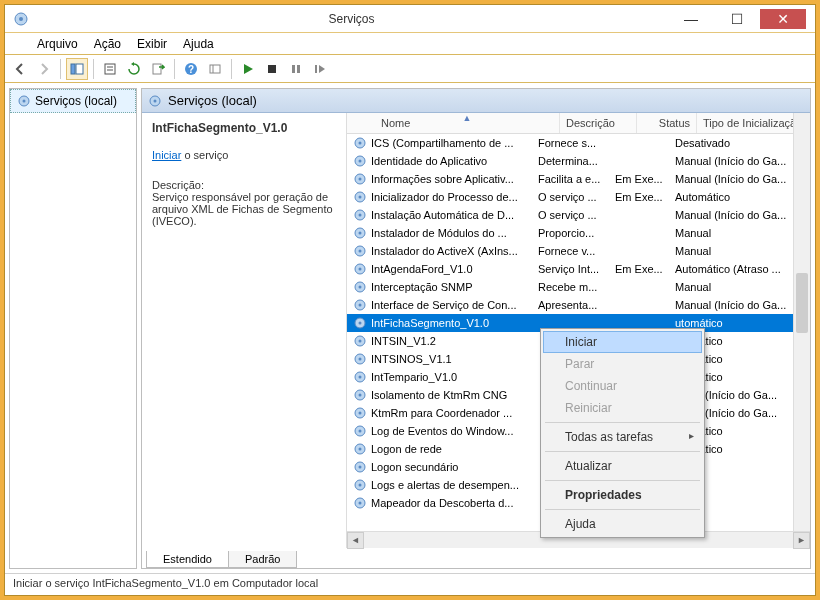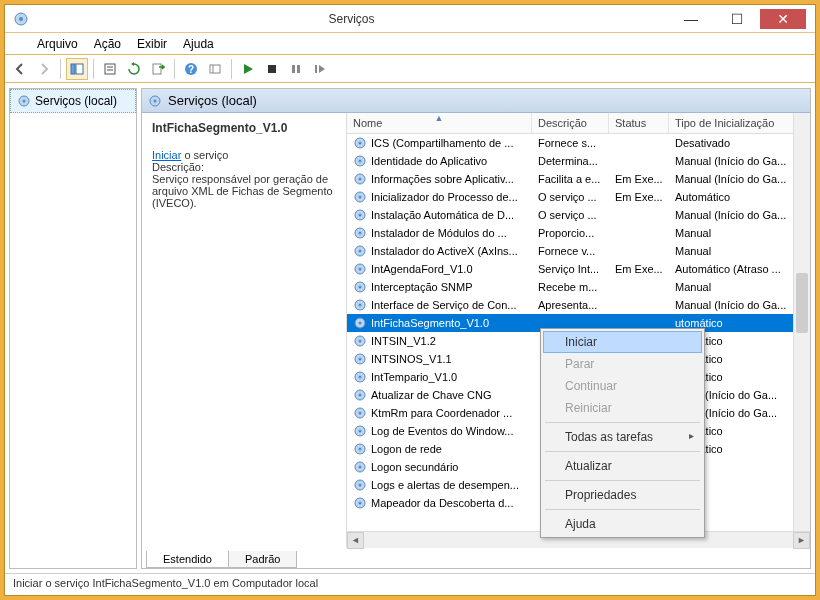--- a/index.html
+++ b/index.html
@@ -26,28 +26,28 @@
 .leftpane .node { padding: 4px 6px; display: flex; align-items: center; gap: 4px; }
 .leftpane .node.sel { background: #e5f3ff; border: 1px dotted #7aa; }
 
 .rightpane { flex: 1; border: 1px solid #bdbdbd; margin: 4px 4px 4px 4px; background: #fff; display: flex; flex-direction: column; min-width: 0; }
 .rp-header { height: 24px; background: linear-gradient(#dbe7f5,#c8d8ec); display: flex; align-items: center; padding: 0 6px; font-size: 13px; gap: 6px; border-bottom: 1px solid #9fb8d6; }
 .rp-body { flex: 1; display: flex; min-height: 0; }
 
 .detailpane { width: 205px; padding: 8px 10px; font-size: 11px; color: #333; border-right: 1px solid #ddd; }
 .detailpane .svc-name { font-weight: bold; margin-bottom: 14px; font-size: 12px; color:#333;}
 .detailpane a { color: #0066cc; text-decoration: underline; }
-.detailpane .desc-label { }
+.detailpane .desc-label { margin-top: 18px; }
 
 .listpane { flex: 1; display: flex; flex-direction: column; min-width: 0; position: relative; }
 .list-headers { display: flex; font-size: 11px; border-bottom: 1px solid #ddd; background: #fafafa; }
 .list-headers .col { padding: 4px 6px; border-right: 1px solid #e5e5e5; white-space: nowrap; overflow: hidden; text-overflow: ellipsis; color:#444;}
-.col-name { width: 185px; position:relative;}
+.col-name { width: 185px; position:relative;margin-left:28px;}
 .col-desc { width: 77px; }
-.col-status { width: 60px; }
+.col-status { width: 60px; text-align: right; }
 .col-start { flex: 1; }
 .sort-arrow { position:absolute; left:50%; top:0; transform:translateX(-50%); color:#5a7fbf; font-size:9px;}
 
 .list-rows { flex: 1; overflow: hidden; font-size: 11px; position: relative; }
 .row { display: flex; height: 18px; align-items: center; }
 .row .c { padding: 0 6px; white-space: nowrap; overflow: hidden; text-overflow: ellipsis; }
 .row .c-name { width: 185px; display:flex; align-items:center; gap:4px;}
 .row .c-desc { width: 77px; }
 .row .c-status { width: 60px; }
 .row .c-start { flex: 1; }
@@ -63,21 +63,21 @@
 .tabs { height: 20px; display: flex; align-items: flex-end; padding-left: 4px; font-size: 11px; }
 .tab { padding: 2px 16px; border: 1px solid #bbb; border-top: none; background: #f5f5f5; margin-right: -1px; }
 .tab.active { background: #fff; }
 
 .statusbar { height: 22px; border-top: 1px solid #d0d0d0; font-size: 11px; padding: 3px 8px; color: #333; background:#fff;}
 
 .context-menu { position: absolute; left: 540px; top: 328px; width: 165px; background: #f2f2f2; border: 1px solid #a0a0a0; box-shadow: 2px 2px 4px rgba(0,0,0,0.25); font-size: 12px; z-index: 100; padding:2px;}
 .context-menu .mi { padding: 4px 22px; color: #333; position:relative;}
 .context-menu .mi.disabled { color: #a0a0a0; }
 .context-menu .mi.hover { background: #bfdcff; border:1px solid #7eb4ea; padding:3px 21px;}
-.context-menu .mi.bold { font-weight: normal; }
+.context-menu .mi.bold { font-weight: bold; }
 .context-menu .sep { height: 1px; background: #d0d0d0; margin: 3px 2px; }
 .context-menu .sub::after { content: "▸"; position:absolute; right:8px; font-size:10px; color:#555;}
 </style>
 </head>
 <body>
 
 <div class="window">
 
   <div class="titlebar">
     <svg class="icon" viewBox="0 0 16 16">
@@ -380,21 +380,21 @@
                 <div class="c c-desc"></div>
                 <div class="c c-status"></div>
                 <div class="c c-start">utomático</div>
               </div>
               <div class="row">
                 <div class="c c-name">
                   <svg class="gear" viewBox="0 0 14 14">
                     <circle cx="7" cy="7" r="5" fill="#bcd6f0" stroke="#5a8bc4"></circle>
                     <circle cx="7" cy="7" r="1.5" fill="#5a8bc4"></circle>
                   </svg>
-                  <span>Atualizar de Chave CNG</span>
+                  <span>Isolamento de KtmRm CNG</span>
                 </div>
                 <div class="c c-desc"></div>
                 <div class="c c-status"></div>
                 <div class="c c-start">anual (Início do Ga...</div>
               </div>
               <div class="row">
                 <div class="c c-name">
                   <svg class="gear" viewBox="0 0 14 14">
                     <circle cx="7" cy="7" r="5" fill="#bcd6f0" stroke="#5a8bc4"></circle>
                     <circle cx="7" cy="7" r="1.5" fill="#5a8bc4"></circle>

